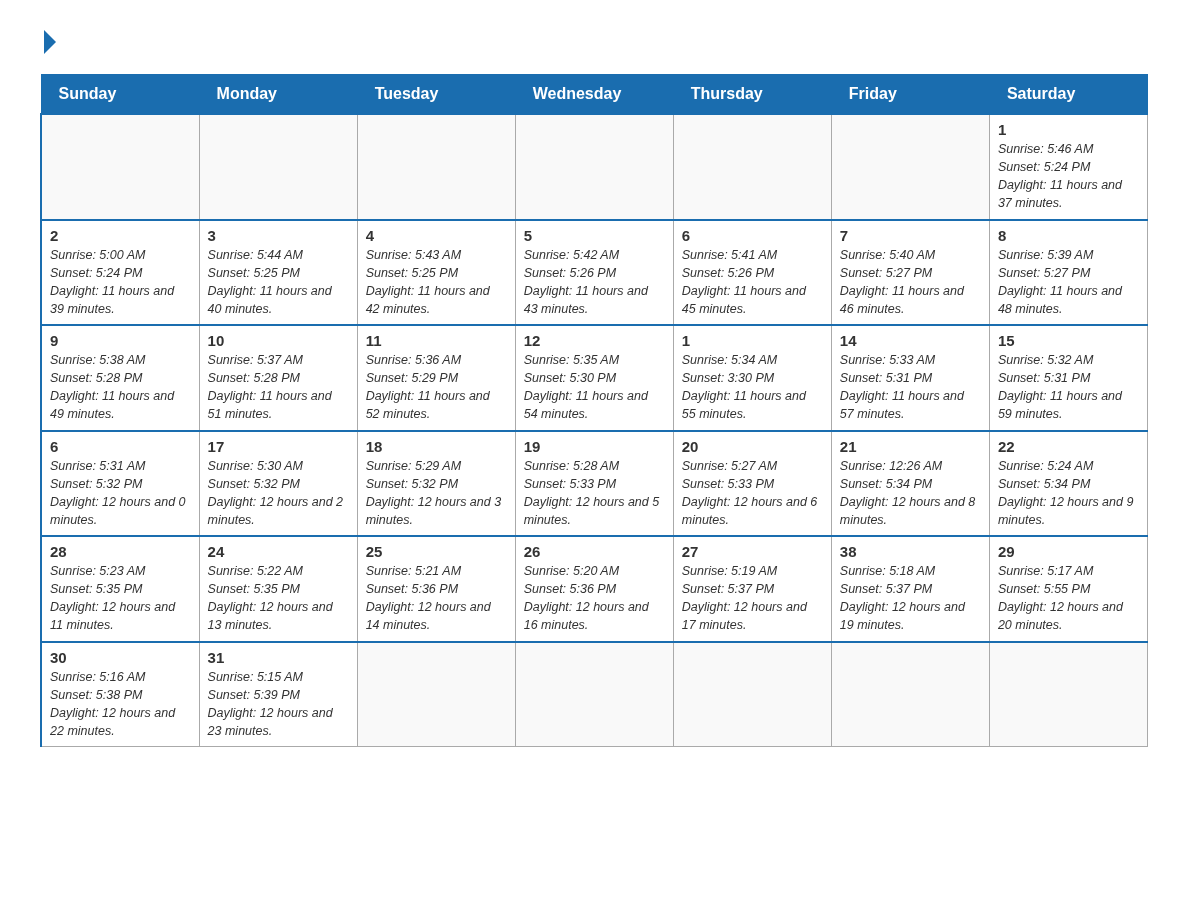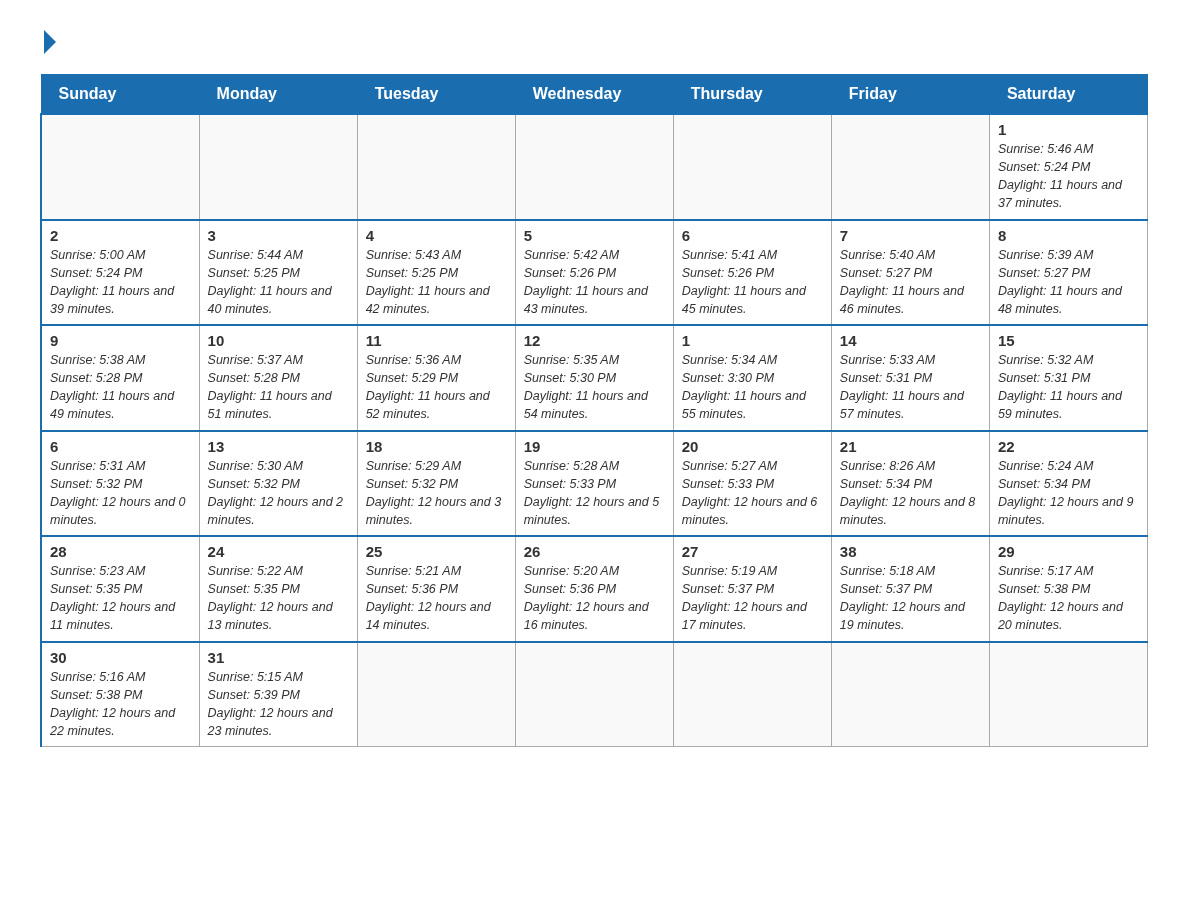--- a/index.html
+++ b/index.html
@@ -254,21 +254,21 @@
       </tr>
       <tr>
         <td>
           <span class="day-number">6</span>
           <div class="day-info">Sunrise: 5:31 AM
 Sunset: 5:32 PM
 Daylight: 12 hours
 and 0 minutes.</div>
         </td>
         <td>
-          <span class="day-number">13</span>
+          <span class="day-number">17</span>
           <div class="day-info">Sunrise: 5:30 AM
 Sunset: 5:32 PM
 Daylight: 12 hours
 and 2 minutes.</div>
         </td>
         <td>
           <span class="day-number">18</span>
           <div class="day-info">Sunrise: 5:29 AM
 Sunset: 5:32 PM
 Daylight: 12 hours
@@ -283,21 +283,21 @@
         </td>
         <td>
           <span class="day-number">20</span>
           <div class="day-info">Sunrise: 5:27 AM
 Sunset: 5:33 PM
 Daylight: 12 hours
 and 6 minutes.</div>
         </td>
         <td>
           <span class="day-number">21</span>
-          <div class="day-info">Sunrise: 8:26 AM
+          <div class="day-info">Sunrise: 12:26 AM
 Sunset: 5:34 PM
 Daylight: 12 hours
 and 8 minutes.</div>
         </td>
         <td>
           <span class="day-number">22</span>
           <div class="day-info">Sunrise: 5:24 AM
 Sunset: 5:34 PM
 Daylight: 12 hours
 and 9 minutes.</div>
@@ -342,21 +342,21 @@
         <td>
           <span class="day-number">38</span>
           <div class="day-info">Sunrise: 5:18 AM
 Sunset: 5:37 PM
 Daylight: 12 hours
 and 19 minutes.</div>
         </td>
         <td>
           <span class="day-number">29</span>
           <div class="day-info">Sunrise: 5:17 AM
-Sunset: 5:38 PM
+Sunset: 5:55 PM
 Daylight: 12 hours
 and 20 minutes.</div>
         </td>
       </tr>
       <tr>
         <td>
           <span class="day-number">30</span>
           <div class="day-info">Sunrise: 5:16 AM
 Sunset: 5:38 PM
 Daylight: 12 hours

